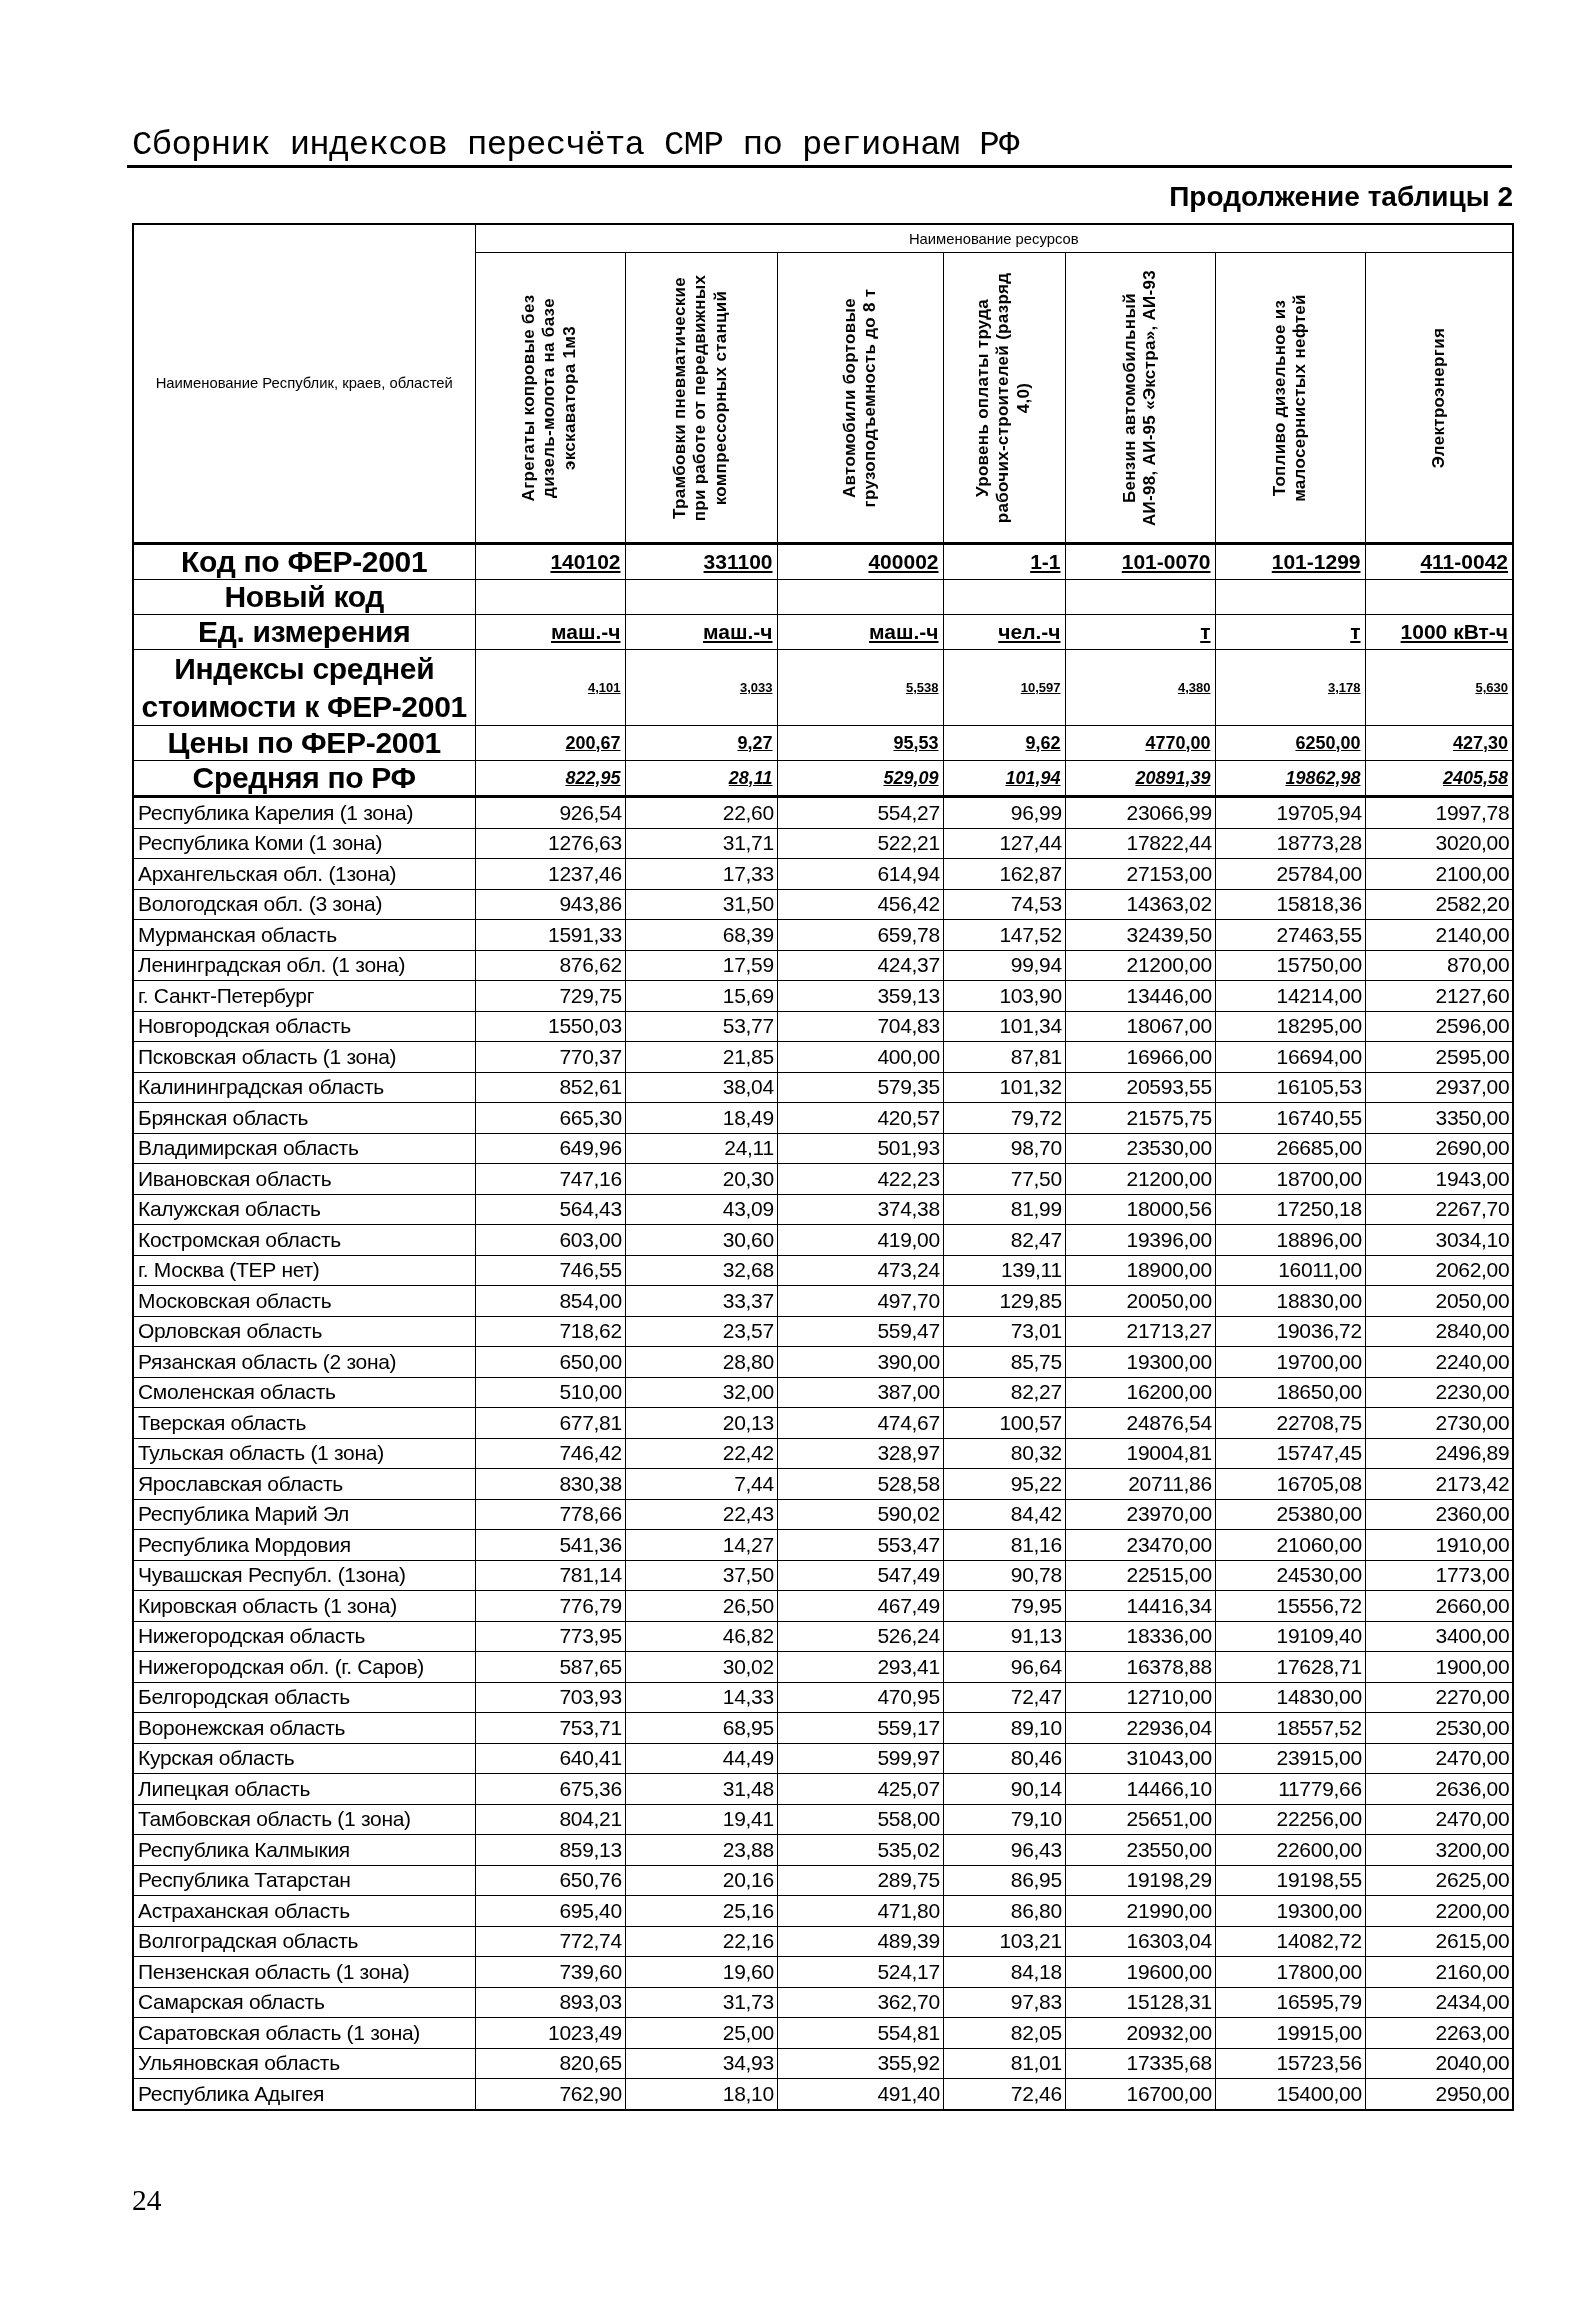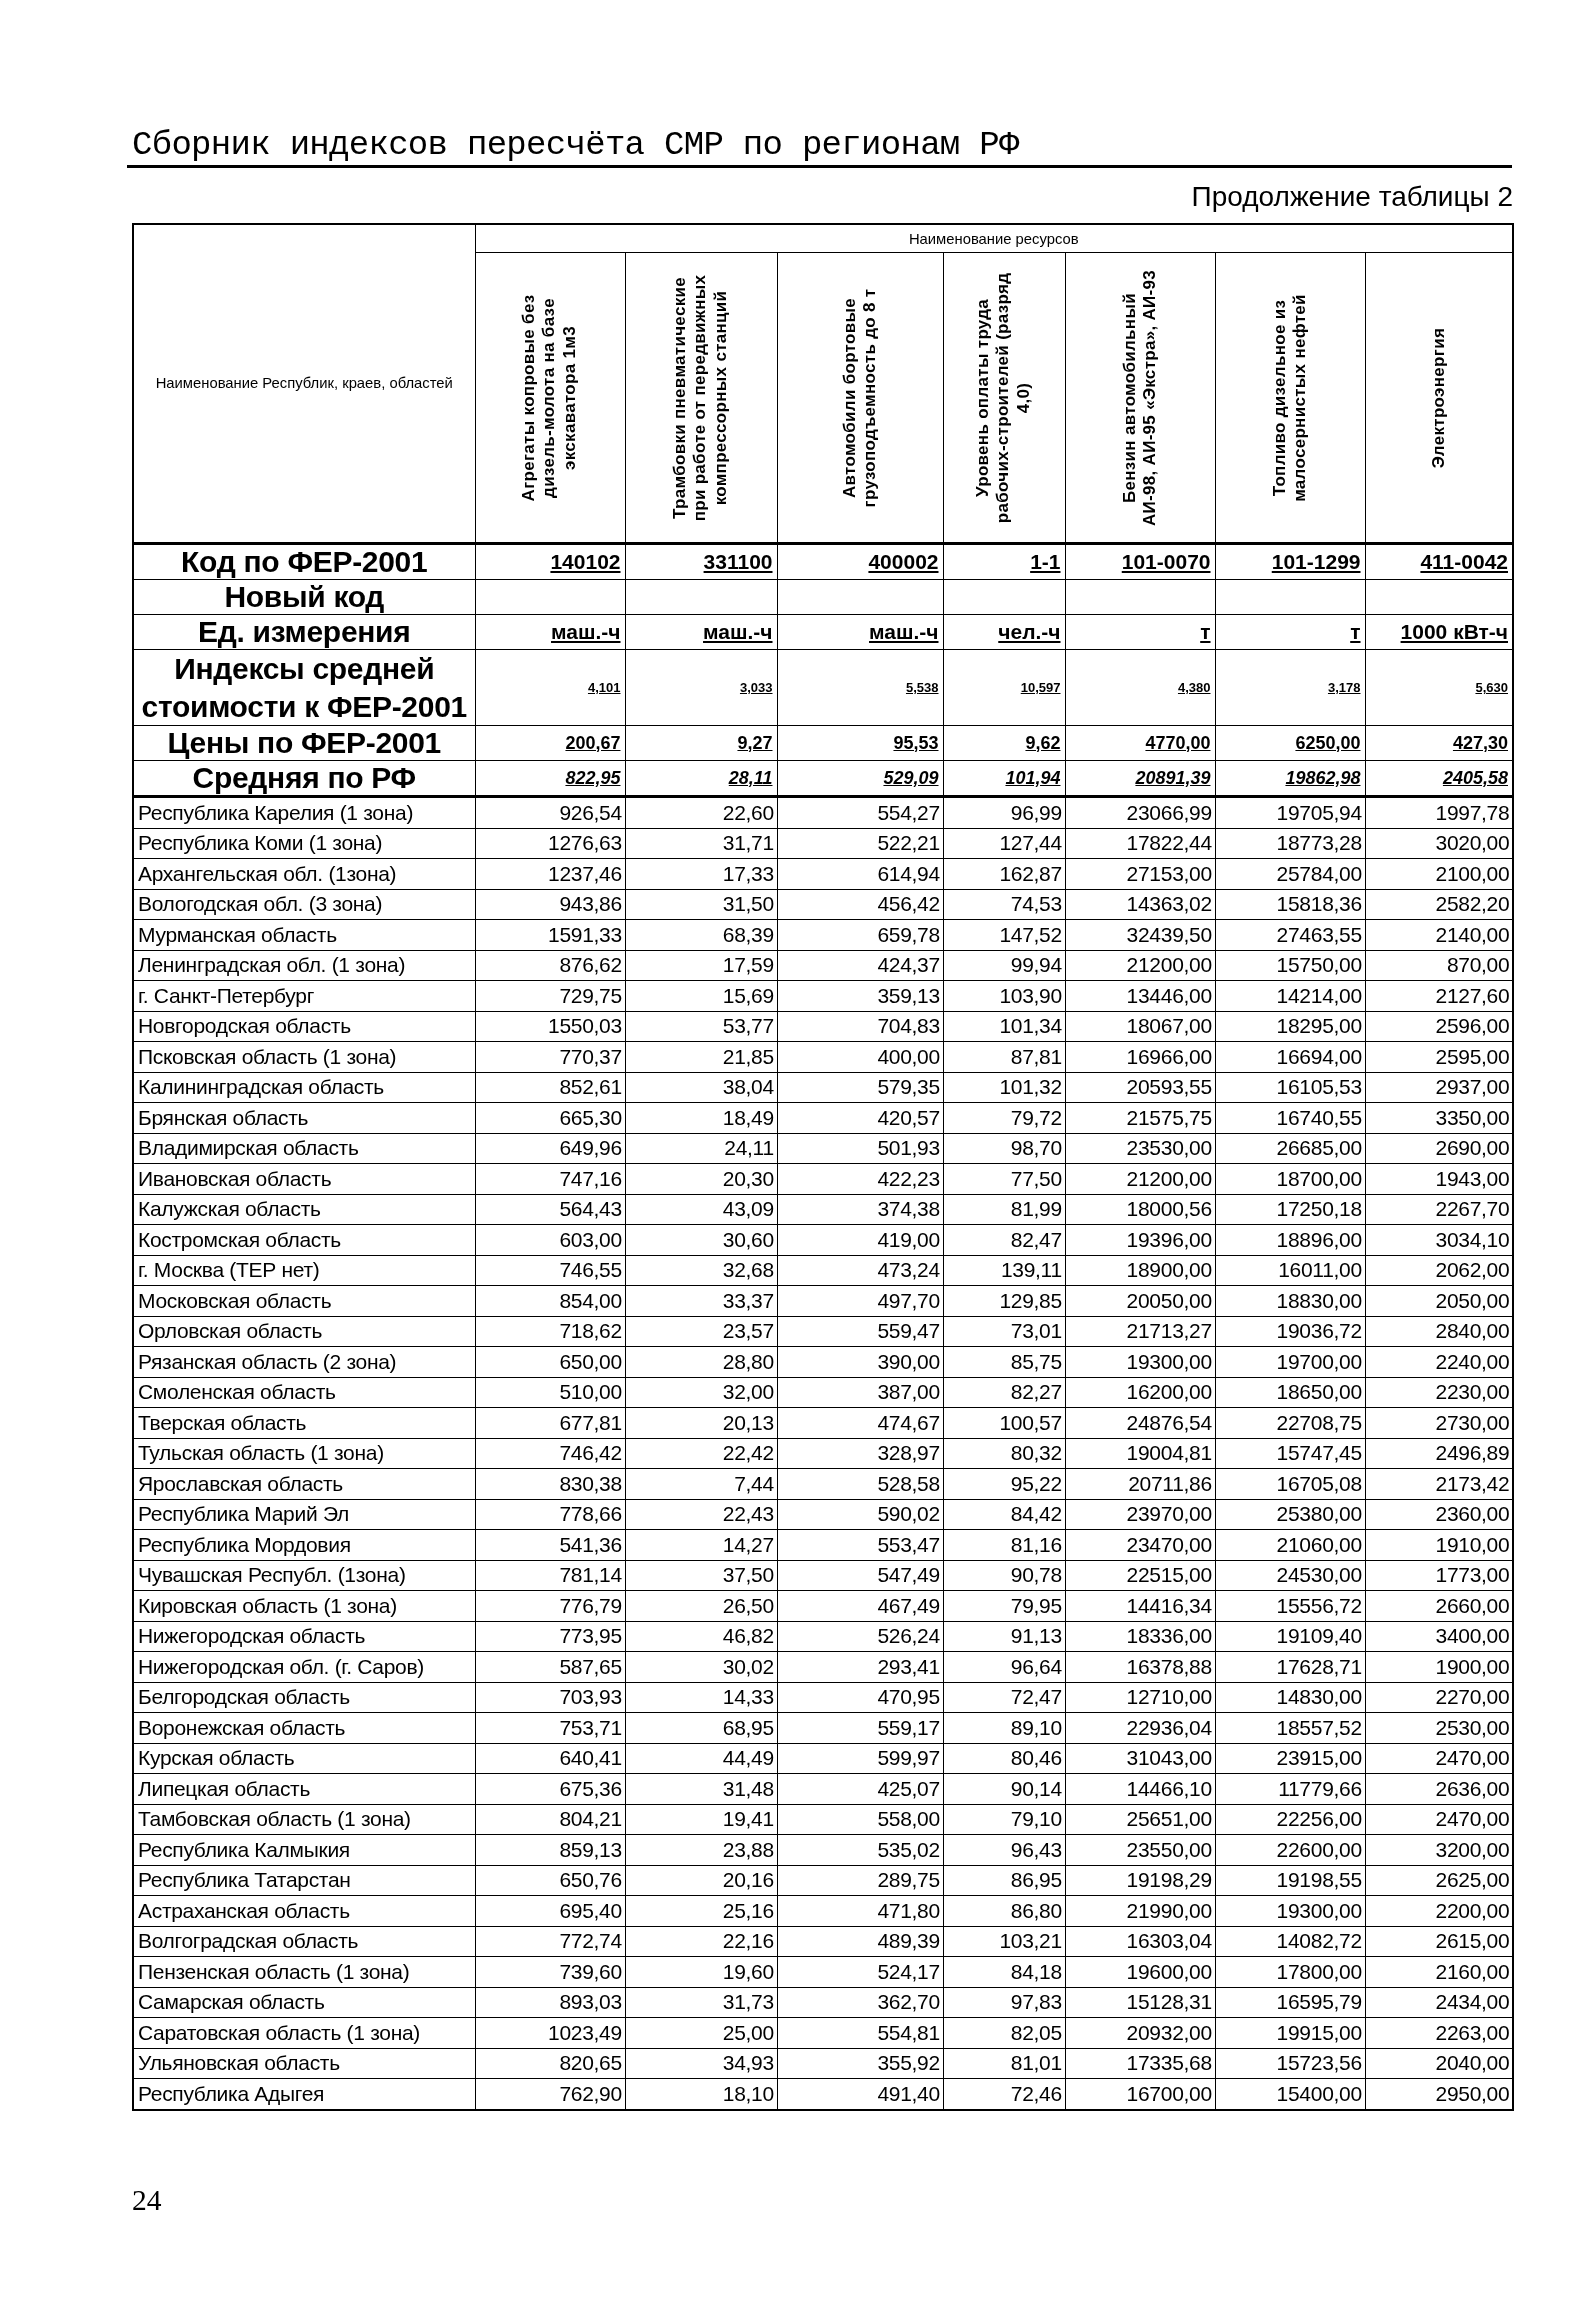--- a/index.html
+++ b/index.html
@@ -6,21 +6,21 @@
     body { width: 1590px; height: 2307px; position: relative; overflow: hidden; color: #000; }
     .running-head {
       position: absolute; left: 132px; top: 126px;
       font-family: Liberation Mono, monospace;
       font-size: 34px; letter-spacing: -0.7px;
     }
     .head-rule { position: absolute; left: 127px; top: 165px; width: 1385px; height: 2.7px; background: #000; }
     .continued {
       position: absolute; right: 77px; top: 181px;
       font-family: "Liberation Sans", "DejaVu Sans", sans-serif;
-      font-weight: normal; font-size: 28px;
+      font-weight: bold; font-size: 28px;
     }
     table.main {
       position: absolute; left: 132px; top: 223px;
       border-collapse: collapse; table-layout: fixed;
       font-family: "Liberation Sans", "DejaVu Sans", sans-serif;
       border: 2.7px solid #000;
     }
     table.main td, table.main th { border: 1.3px solid #000; padding: 0 4px; overflow: hidden; white-space: nowrap; }
     .col-name { width: 342px; }
     .c1 { width: 150px; } .c2 { width: 152px; } .c3 { width: 166px; }

